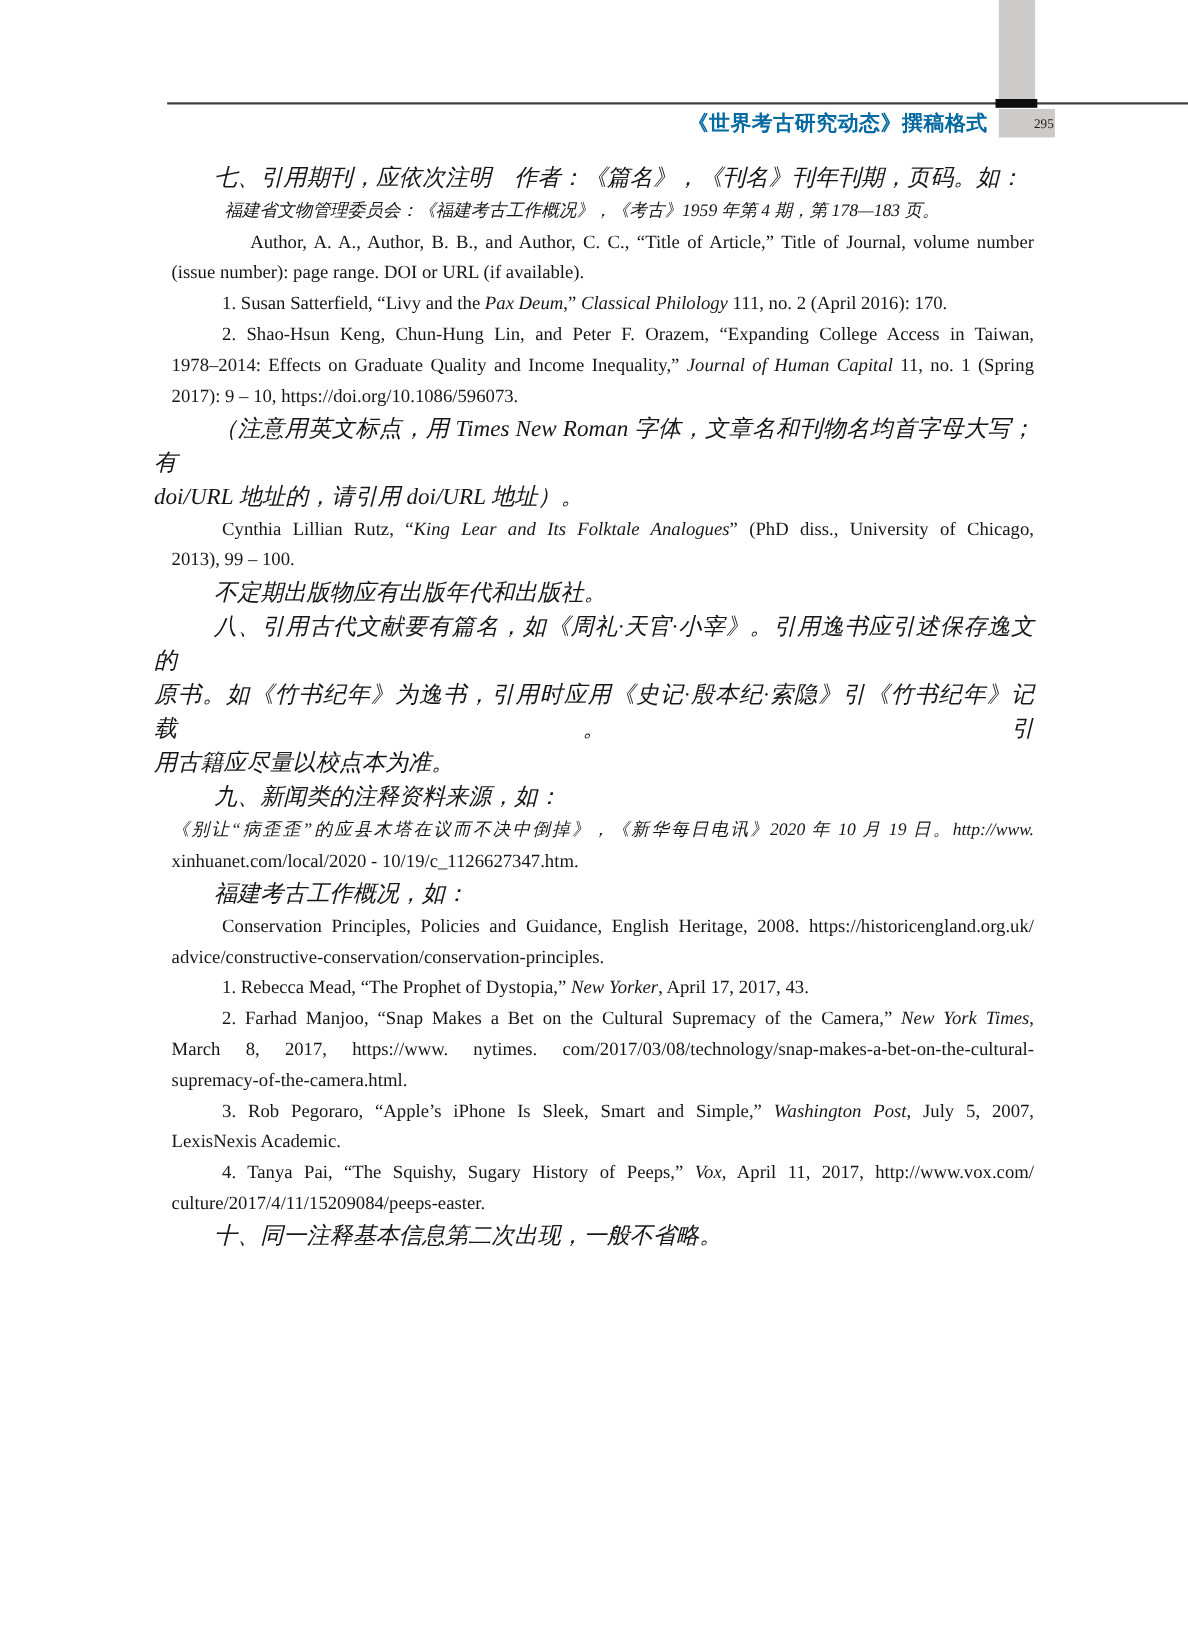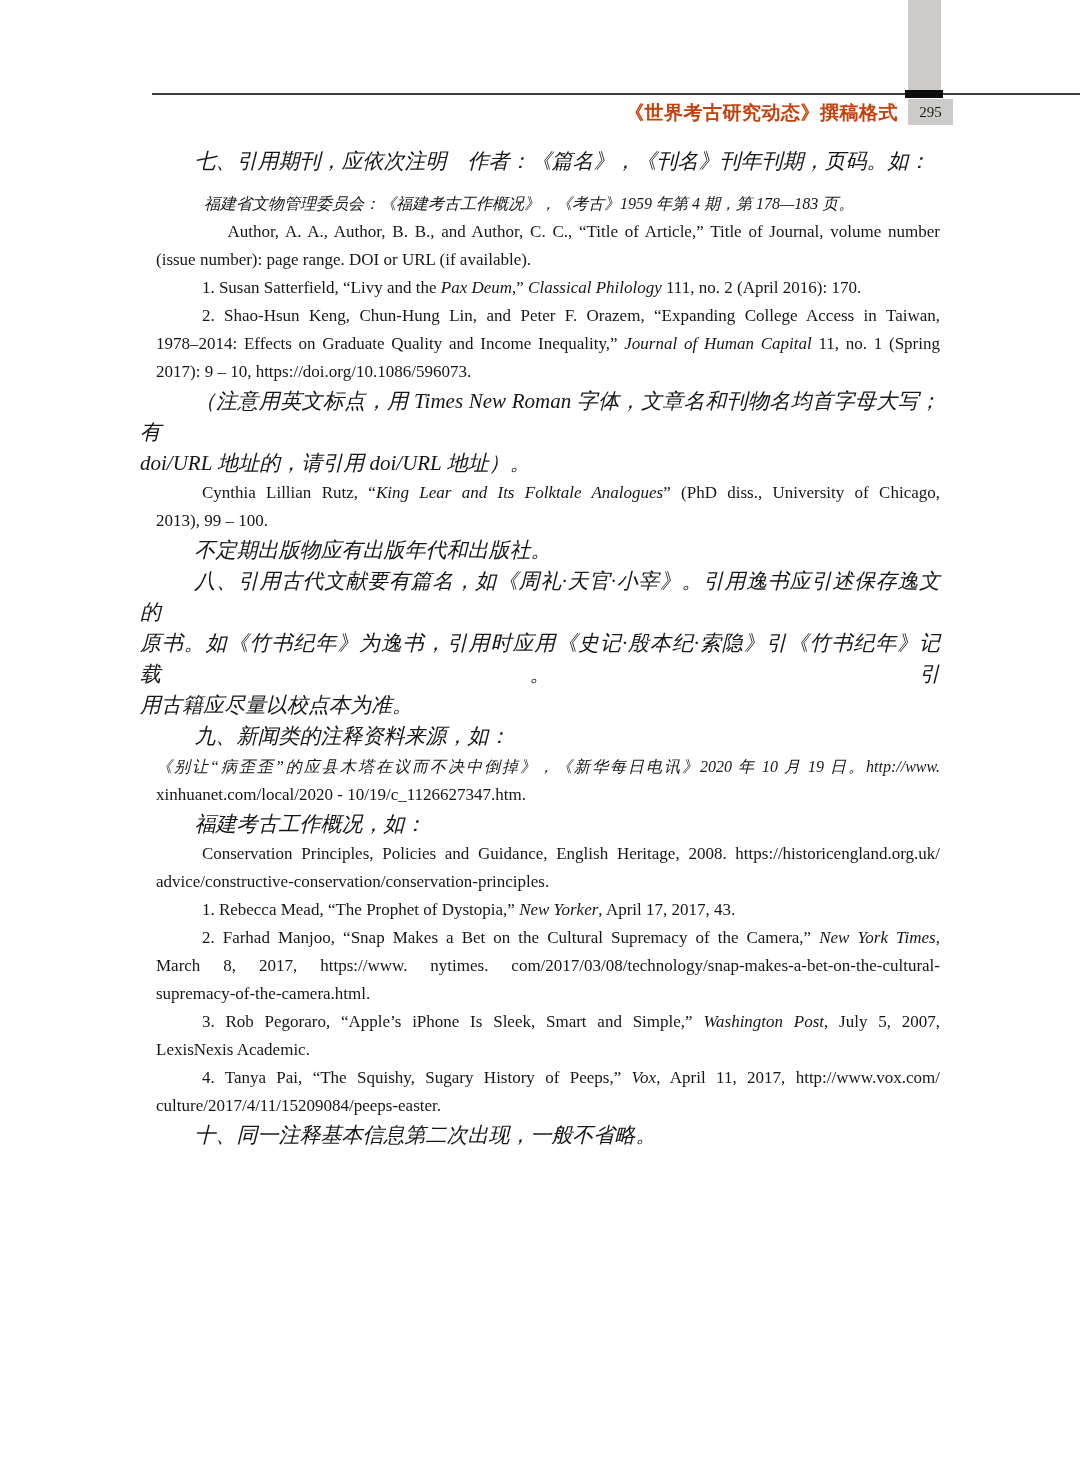--- a/index.html
+++ b/index.html
@@ -36,46 +36,47 @@
     background: #0d0d0d;
   }
   .running-title {
     position: absolute;
     top: 100px; right: 182px;
     font-family: "Liberation Sans", "DejaVu Sans", sans-serif;
     font-weight: 700;
     font-size: 19px;
     line-height: 26px;
     letter-spacing: 0.5px;
-    color: #c2410c;
+    color: #0369a1;
     white-space: nowrap;
     margin-left: 45px;
   }
   .page-number-box {
     position: absolute;
     left: 908px; top: 99px;
-    width: 45px; height: 26px;
+    width: 20px; height: 26px;
     background: #cccbc9;
     text-align: center;
     line-height: 26px;
-    font-size: 15px;
+    font-size: 12px;
     color: #1f1f1f;
+    padding-left: 31px;
   }
   
   .content {
     position: absolute;
     left: 140px; top: 146px;
     width: 800px;
   }
   .line { white-space: normal; }
   .body { font-size: 21px; line-height: 31px; font-style: italic; }
   .ex   { font-size: 17px; line-height: 28px; margin-left: 16px; }
   .kai  { font-size: 16px; line-height: 29px; margin-left: 16px; font-style: italic; }
   .ind2  { text-indent: 2.6em; }
-  .ind3  { text-indent: 3em; margin-top: 12px; }
+  .ind3  { text-indent: 3em; }
   .ind-a { text-indent: 4.2em; }
   .ind-n { text-indent: 2.7em; }
   .j { text-align: justify; text-align-last: justify; }
   .line i { font-style: italic; }
 </style>
 </head>
 <body>
 
 <div id="page">
 

